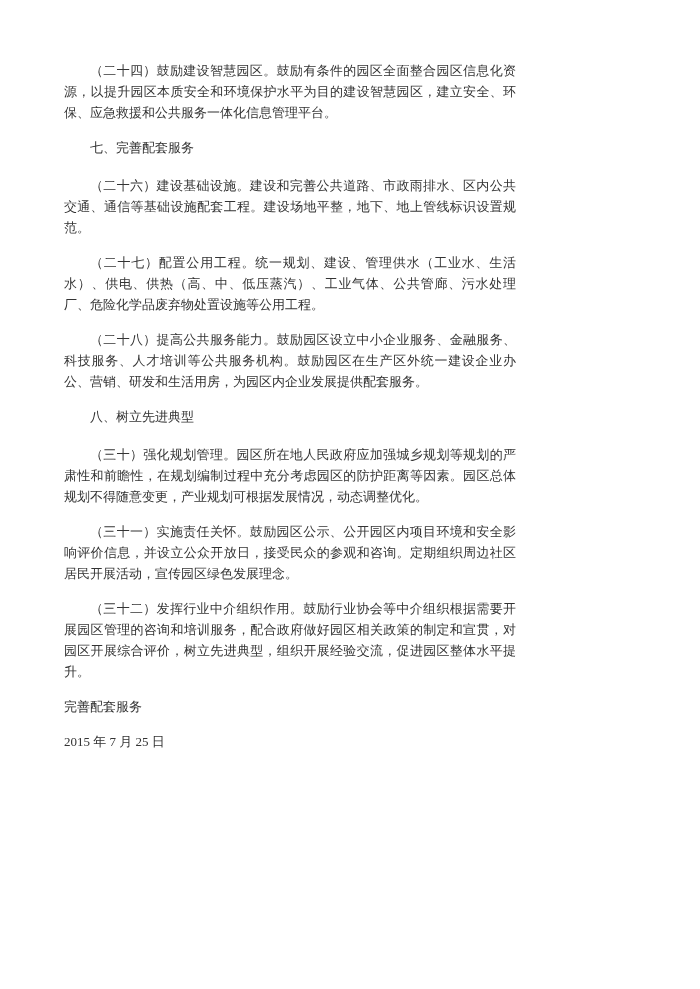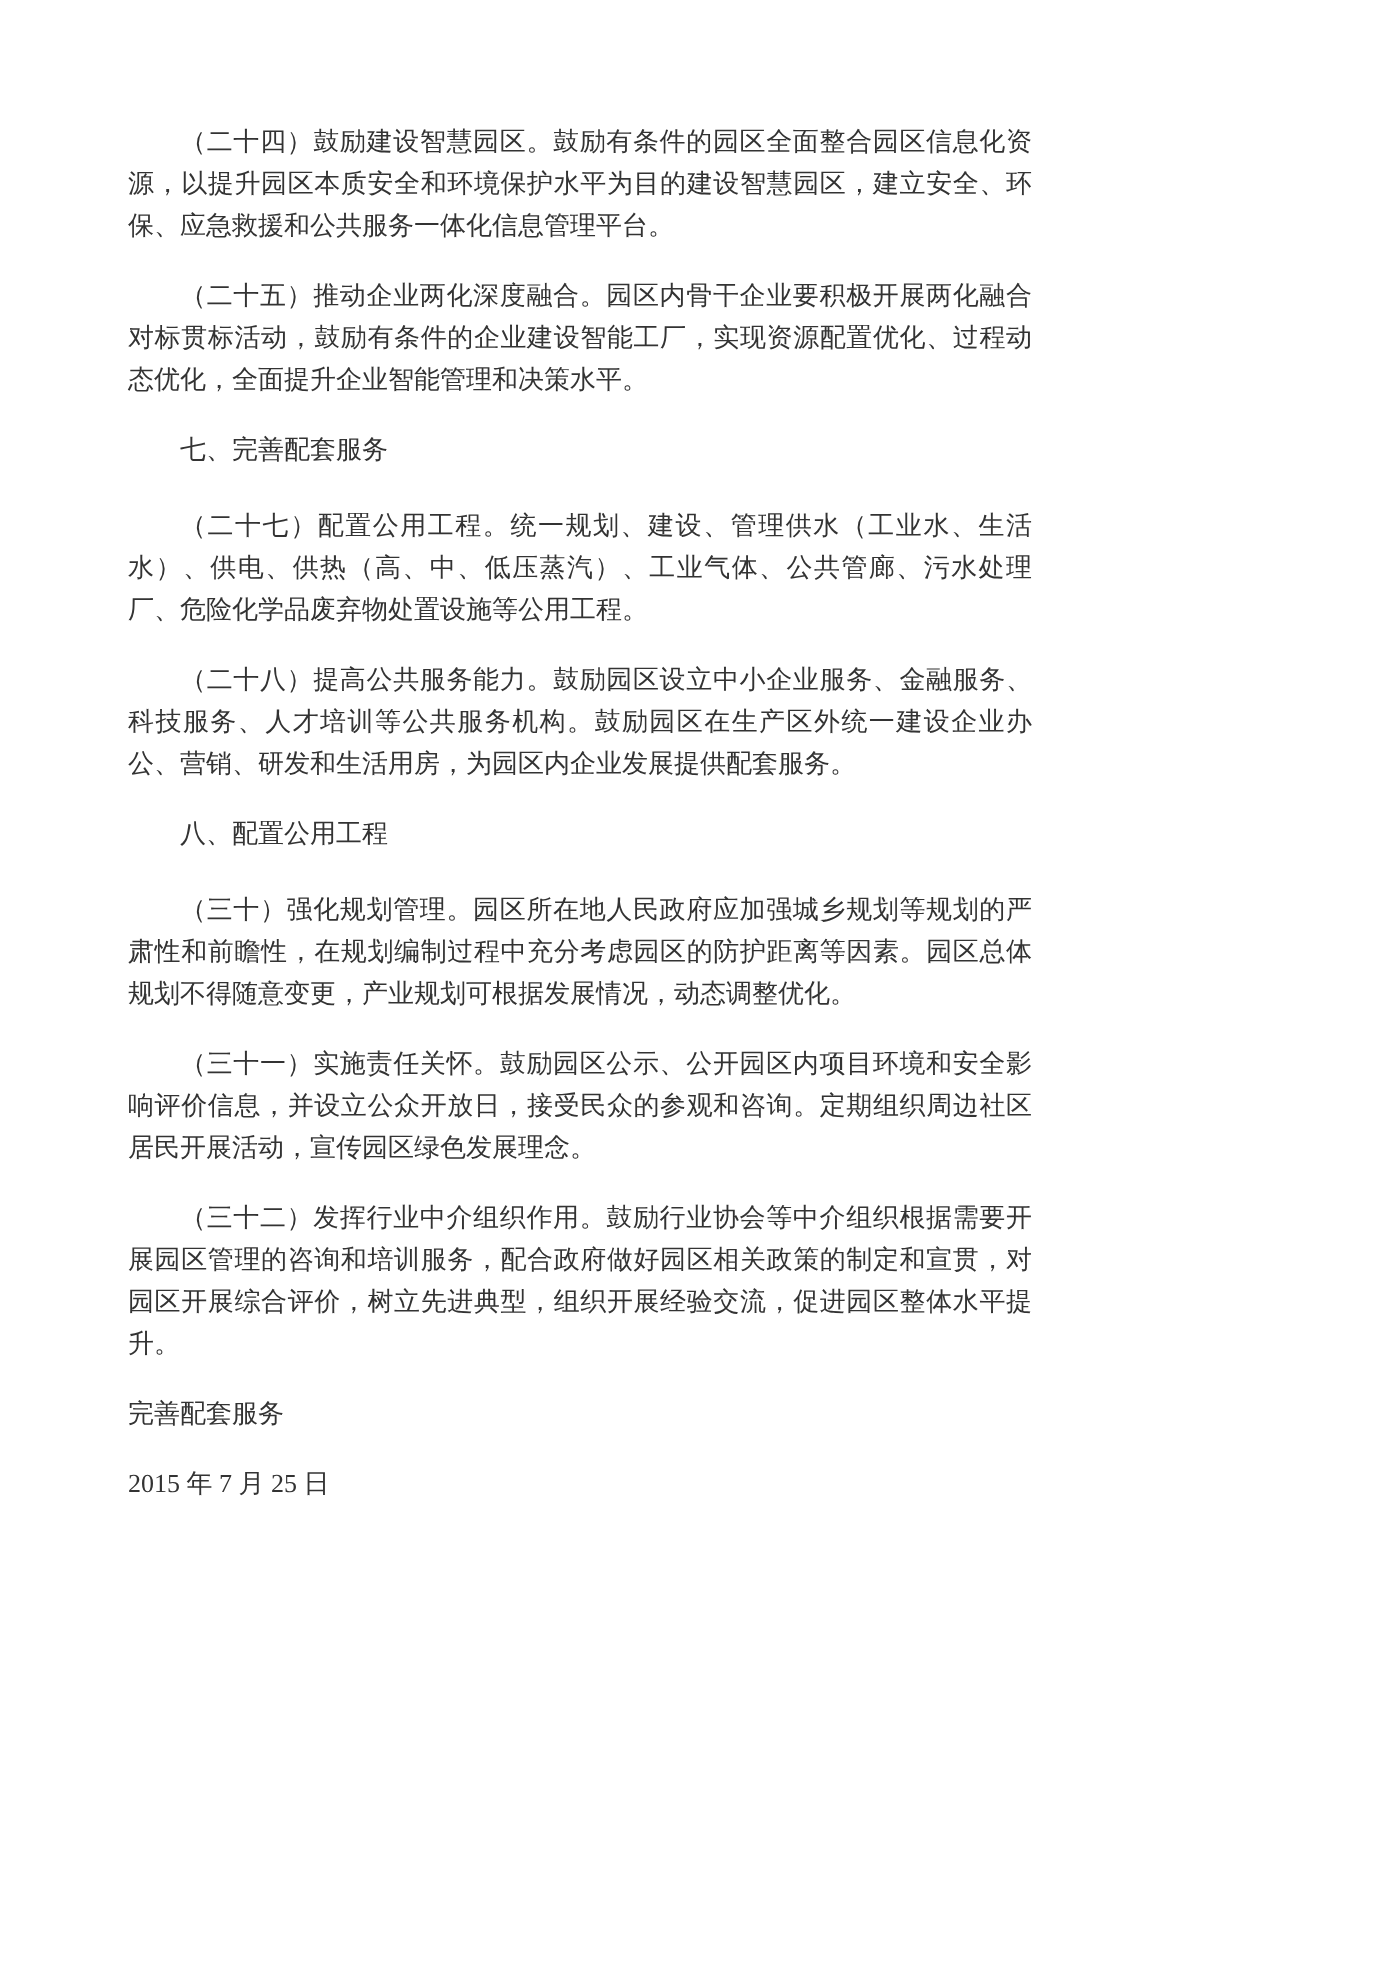--- a/index.html
+++ b/index.html
@@ -38,23 +38,23 @@
     }
     .date-line {
       margin-top: 2px;
     }
   </style>
 </head>
 <body>
 
 <div class="page">
   <p class="para">（二十四）鼓励建设智慧园区。鼓励有条件的园区全面整合园区信息化资源，以提升园区本质安全和环境保护水平为目的建设智慧园区，建立安全、环保、应急救援和公共服务一体化信息管理平台。</p>
-  <p class="para">（二十五）推动企业两化深度融合。园区内骨干企业要积极开展两化融合对标贯标活动，鼓励有条件的企业建设智能工厂，实现资源配置优化、过程动态优化，全面提升企业智能管理和决策水平。</p>
   <p class="para heading">七、完善配套服务</p>
+  <p class="para">（二十六）建设基础设施。建设和完善公共道路、市政雨排水、区内公共交通、通信等基础设施配套工程。建设场地平整，地下、地上管线标识设置规范。</p>
   <p class="para">（二十七）配置公用工程。统一规划、建设、管理供水（工业水、生活水）、供电、供热（高、中、低压蒸汽）、工业气体、公共管廊、污水处理厂、危险化学品废弃物处置设施等公用工程。</p>
   <p class="para">（二十八）提高公共服务能力。鼓励园区设立中小企业服务、金融服务、科技服务、人才培训等公共服务机构。鼓励园区在生产区外统一建设企业办公、营销、研发和生活用房，为园区内企业发展提供配套服务。</p>
-  <p class="para heading">八、配置公用工程</p>
+  <p class="para heading">八、树立先进典型</p>
   <p class="para">（三十）强化规划管理。园区所在地人民政府应加强城乡规划等规划的严肃性和前瞻性，在规划编制过程中充分考虑园区的防护距离等因素。园区总体规划不得随意变更，产业规划可根据发展情况，动态调整优化。</p>
   <p class="para">（三十一）实施责任关怀。鼓励园区公示、公开园区内项目环境和安全影响评价信息，并设立公众开放日，接受民众的参观和咨询。定期组织周边社区居民开展活动，宣传园区绿色发展理念。</p>
   <p class="para">（三十二）发挥行业中介组织作用。鼓励行业协会等中介组织根据需要开展园区管理的咨询和培训服务，配合政府做好园区相关政策的制定和宣贯，对园区开展综合评价，树立先进典型，组织开展经验交流，促进园区整体水平提升。</p>
   <p class="para no-indent signature-block">完善配套服务</p>
   <p class="para no-indent date-line">2015 年 7 月 25 日</p>
 </div>
 
 </body></html>

